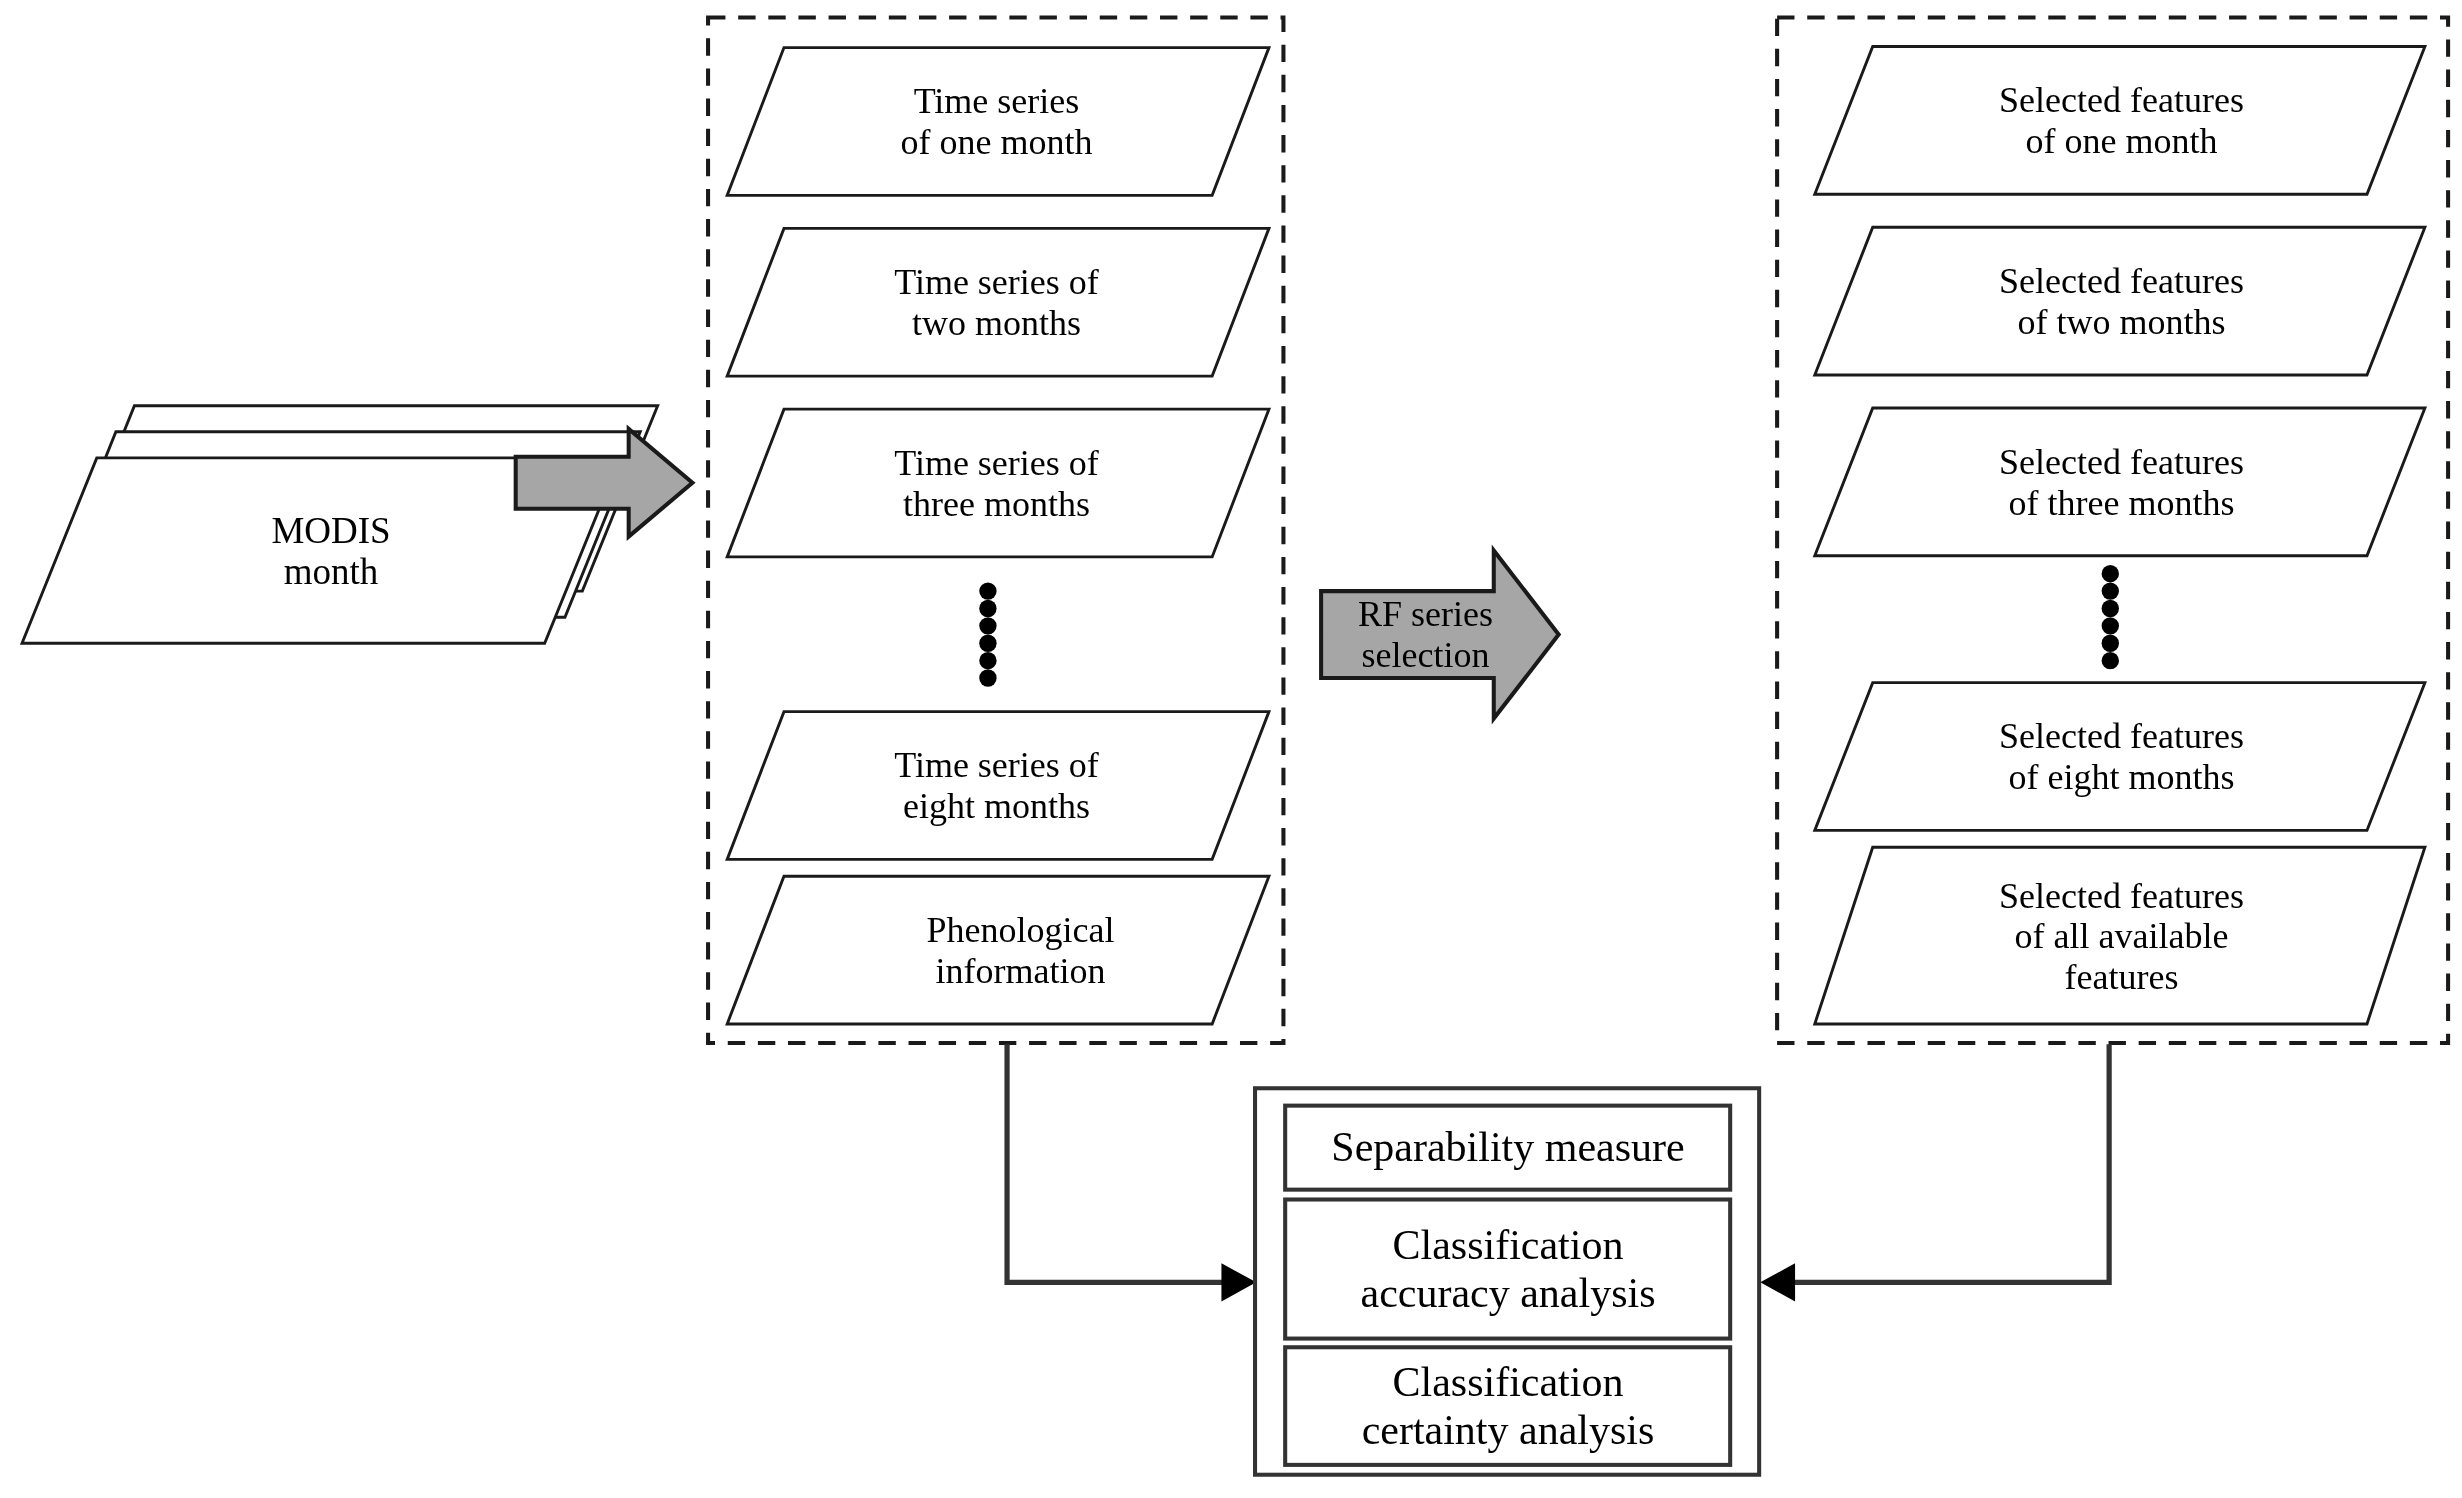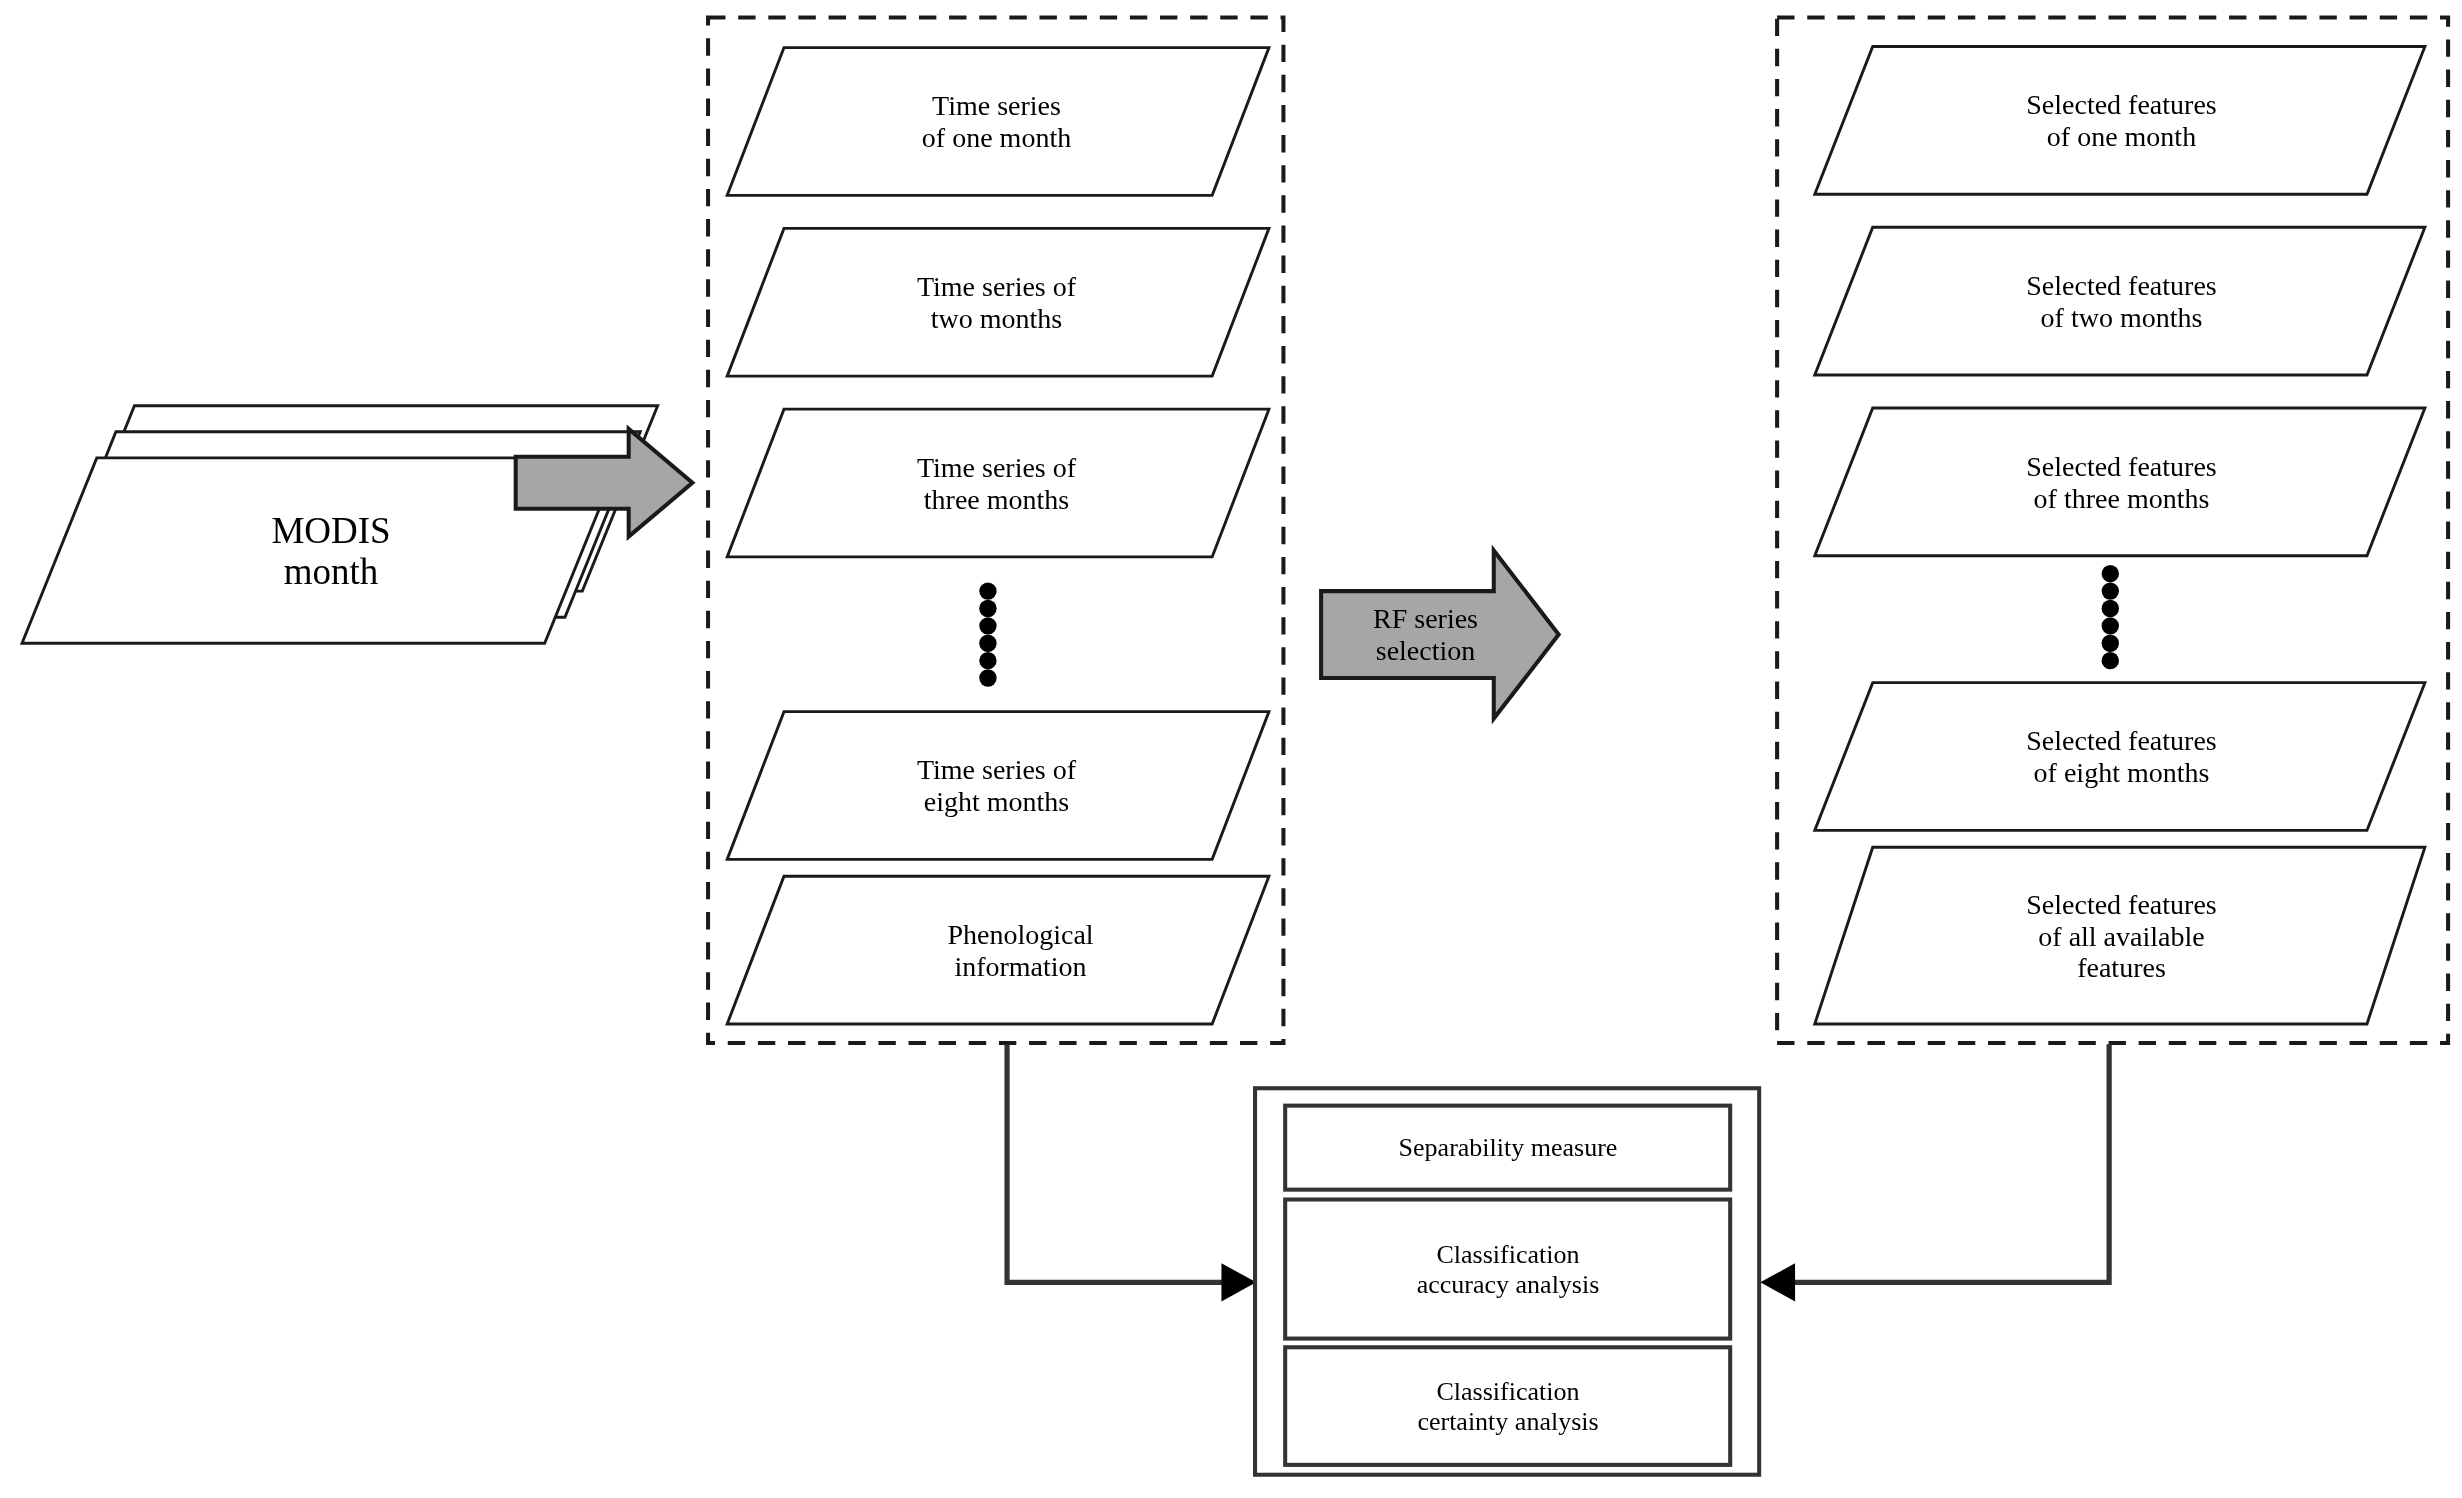--- a/index.html
+++ b/index.html
@@ -29,22 +29,22 @@
     align-items: center;
     justify-content: center;
     text-align: center;
     line-height: 1.12;
     font-family: "Liberation Serif", "DejaVu Serif", serif;
     color: #000000;
     white-space: pre-line;
     pointer-events: none;
   }
   .t-64 { font-size: 37px; }
-  .t-62 { font-size: 28px; }
-  .t-60 { font-size: 26px; }
+  .t-62 { font-size: 36px; }
+  .t-60 { font-size: 42px; }
 </style>
 </head>
 <body>
 
 <div id="stage">
 
   <svg class="layer" viewBox="0 0 4249 2585">
 
     <g>
       <polygon points="232,700 1135,700 1005,1020 103,1020" fill="#ffffff" stroke="#1a1a1a" stroke-width="5"></polygon>

